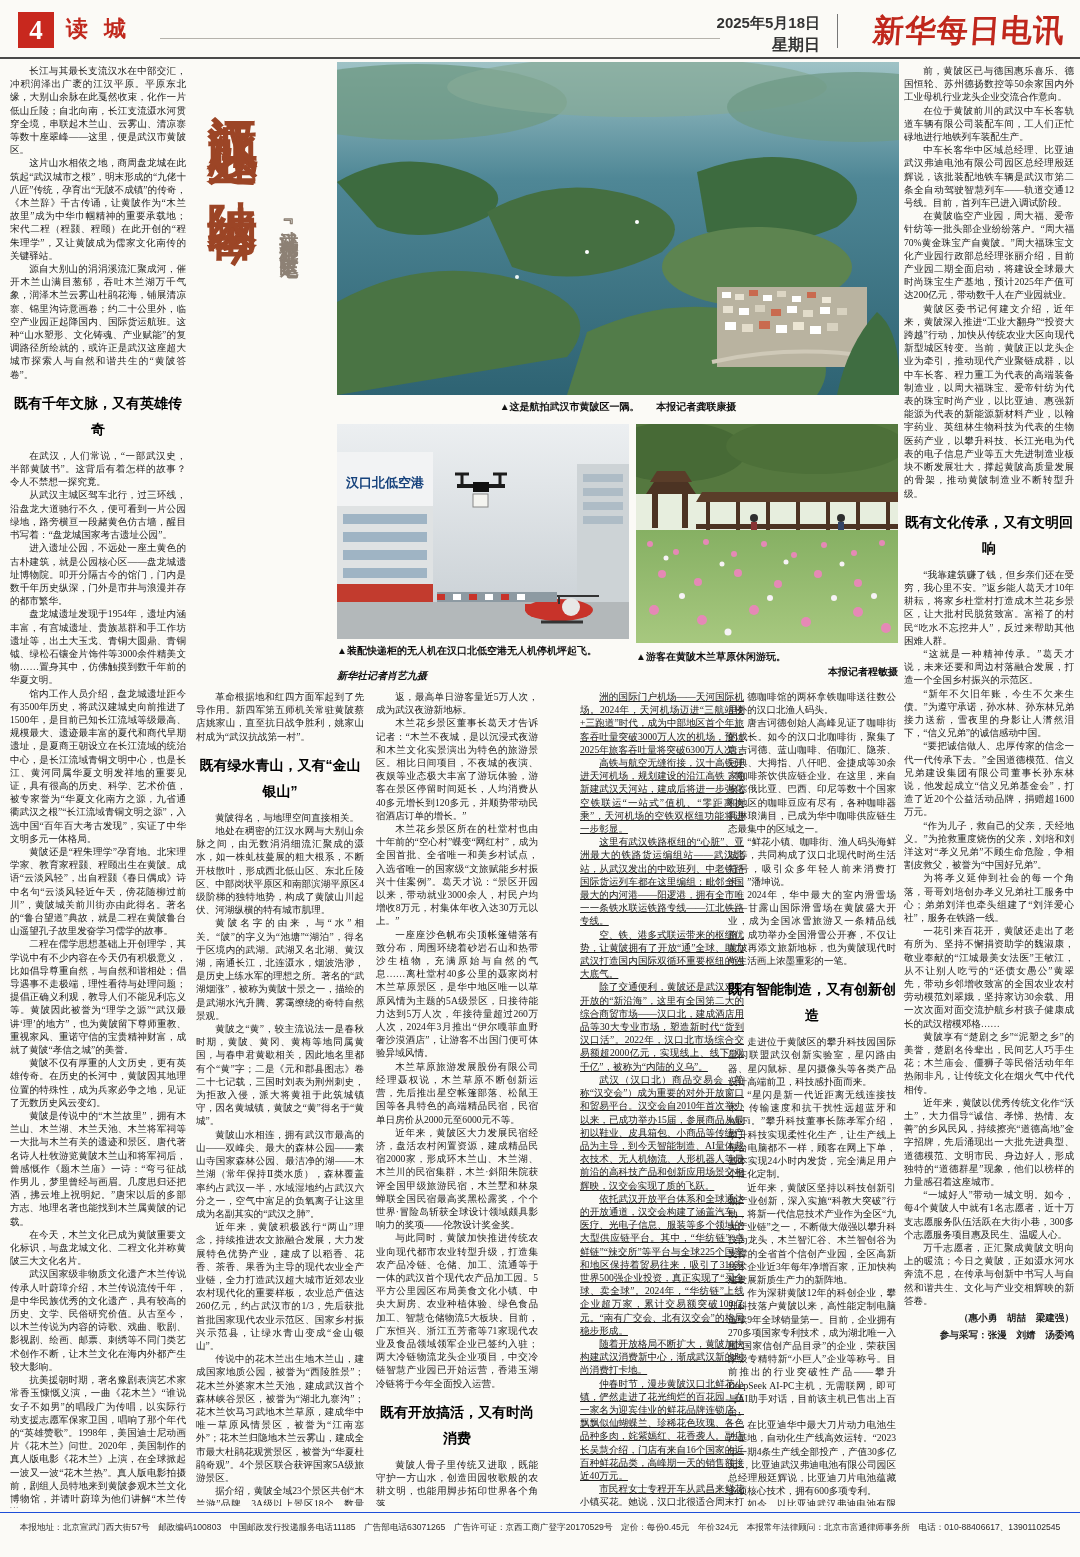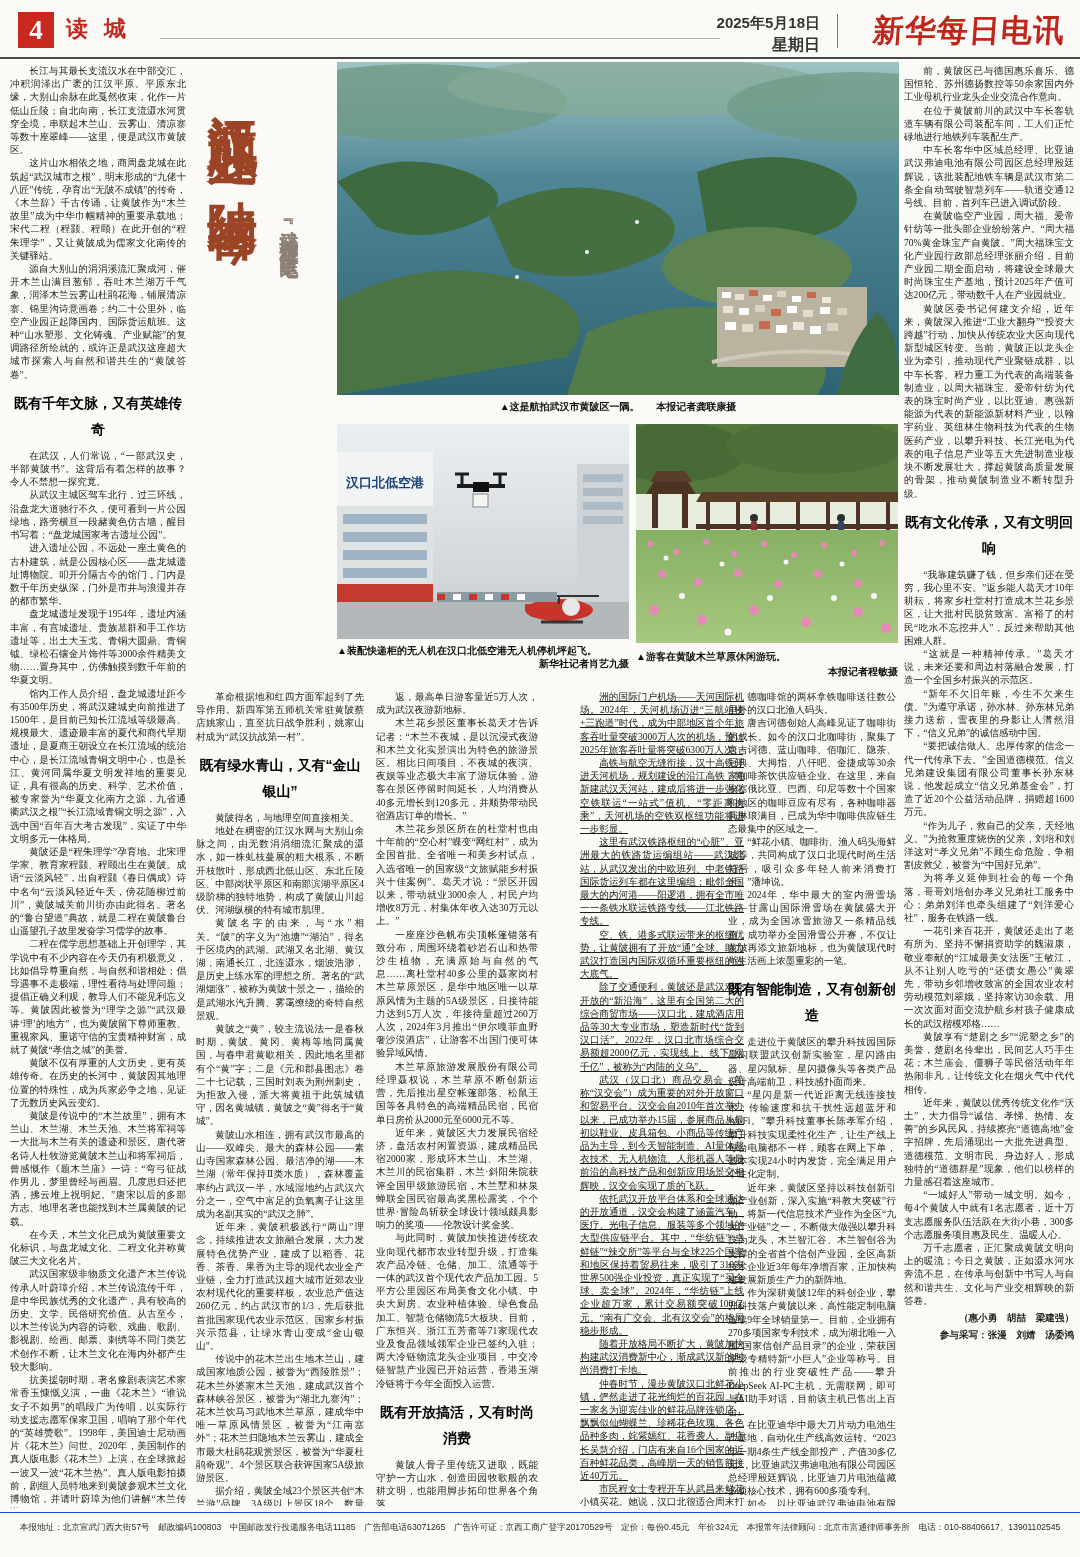--- a/index.html
+++ b/index.html
@@ -30,21 +30,21 @@
       font-weight:bold;color:#9c4526;font-family:"Liberation Serif",serif;}
   .subtitle-v{position:absolute;left:272px;top:212px;width:30px;height:290px;
       writing-mode:vertical-rl;text-orientation:upright;font-size:19px;letter-spacing:3px;
       font-weight:bold;color:#8d8175;font-family:"Liberation Sans",sans-serif;}
   
   figure{margin:0;padding:0;position:absolute;}
   .photo{display:block;}
   .cap{font-size:10px;line-height:13px;font-weight:bold;color:#111;font-family:"Liberation Sans",sans-serif;}
   .cap-main{position:absolute;left:337px;top:400px;width:562px;text-align:center;}
   .cap-drone{position:absolute;left:337px;top:644px;width:292px;text-align:left;}
-  .cap-drone .cr{display:block;text-align:right;margin-top:0;}
+  .cap-drone .cr{display:block;text-align:left;margin-top:12px;font-style:italic;}
   .cap-grass{position:absolute;left:636px;top:650px;width:262px;text-align:left;}
   .cap-grass .cr{display:block;text-align:right;margin-top:2px;}
   
   .footer{position:absolute;left:0;top:1512px;width:1080px;border-top:1px solid #1d4ed8;}
   .imprint{margin-top:9px;text-align:center;font-size:8.6px;color:#2b2b2b;font-family:"Liberation Sans",sans-serif;letter-spacing:0;}
 </style>
 </head>
 <body>
 
 <div class="page">

